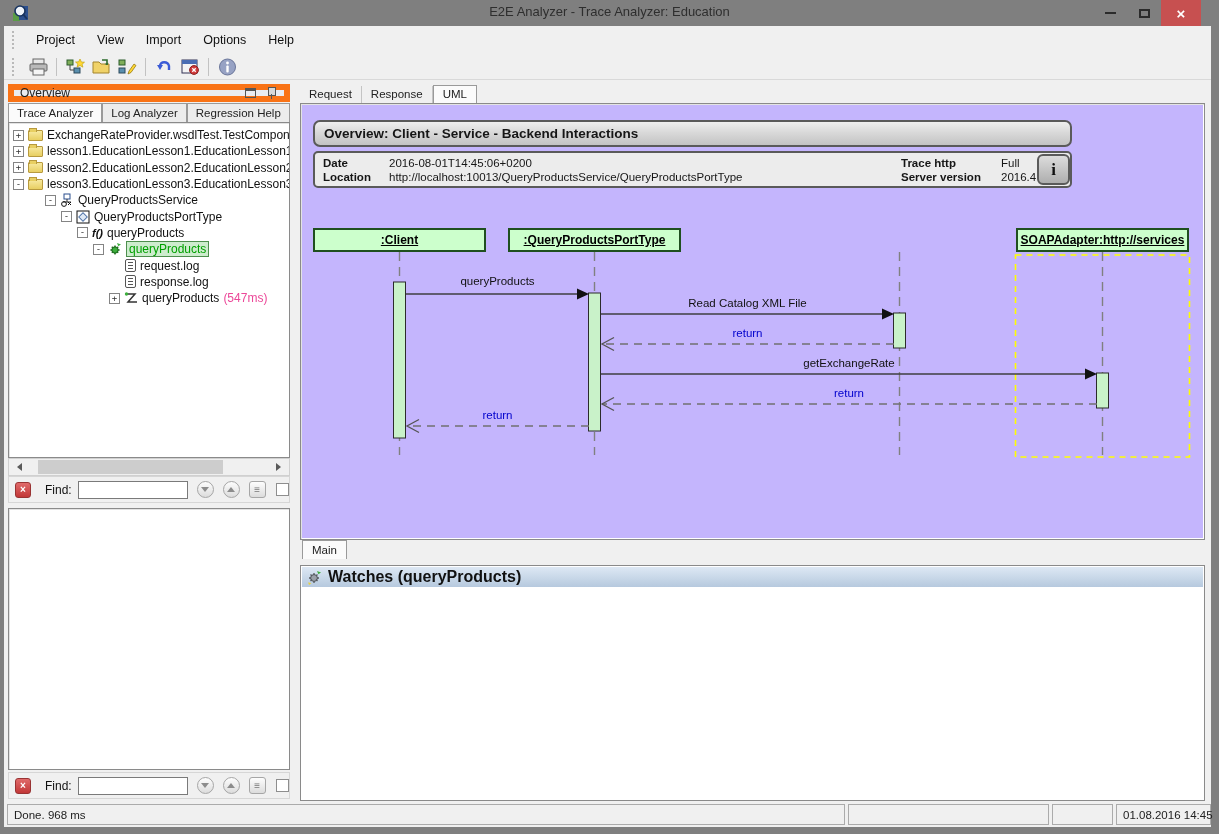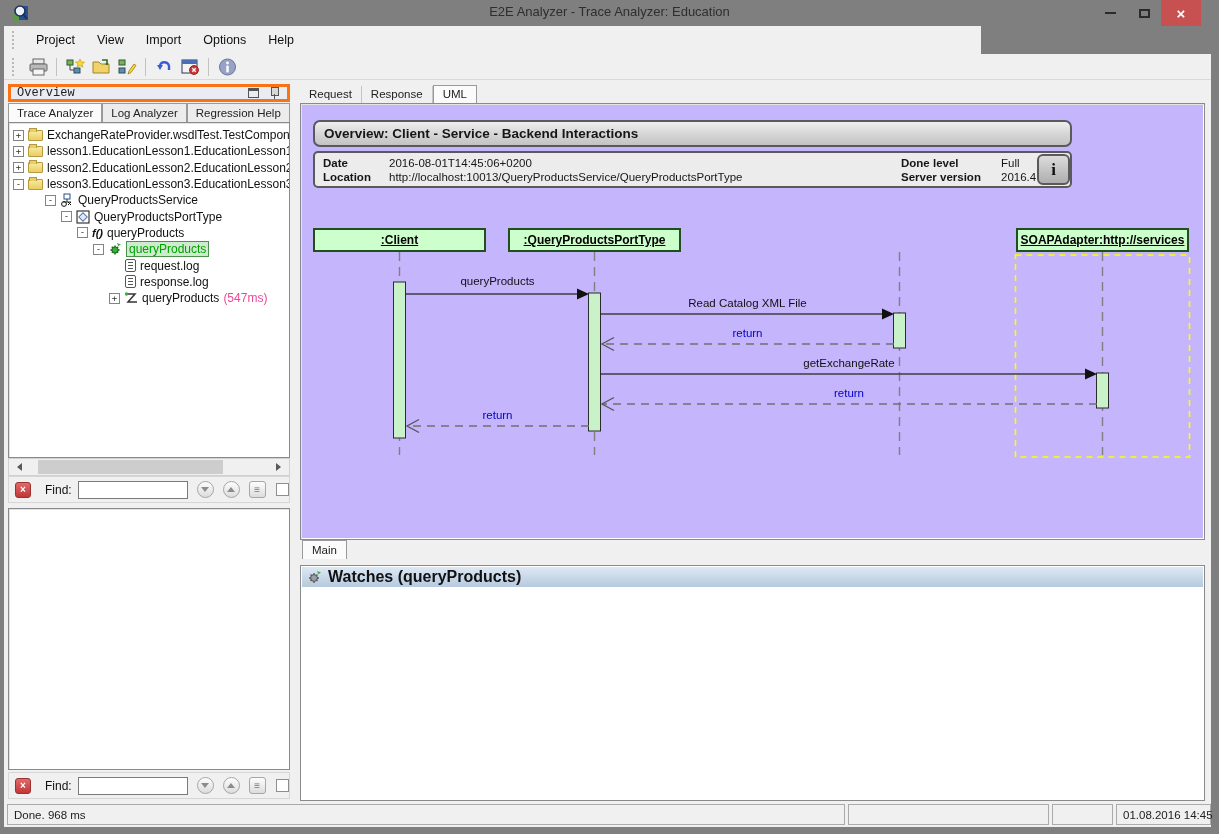--- a/index.html
+++ b/index.html
@@ -12,33 +12,33 @@
   .titlebar { position:absolute; left:0; top:0; width:1219px; height:26px; background:#7f7f7f; }
   .app-icon { position:absolute; left:12px; top:4px; width:18px; height:18px; }
   .win-title { position:absolute; left:50%; top:4px; transform:translateX(-50%); font-size:13px; color:#2e2e2e; white-space:nowrap; }
   .tb-btn { position:absolute; top:0; height:26px; width:34px; display:flex; align-items:center; justify-content:center; }
   .btn-min { left:1093px; } .btn-max { left:1127px; }
   .btn-close { left:1161px; width:40px; background:#c75050; color:#fff; font-size:15px; font-weight:bold; }
   .min-glyph { width:11px; height:2px; background:#2b2b2b; }
   .max-glyph { width:11px; height:9px; border:2px solid #2b2b2b; }
 
   
-  .menubar { position:absolute; left:4px; top:26px; width:977px; height:28px; background:#f0f0f0; display:flex; align-items:center; }
+  .menubar { position:absolute; left:4px; top:26px; width:1207px; height:28px; background:#f0f0f0; display:flex; align-items:center; }
   .grip { width:5px; height:18px; border-left:2px dotted #b9b9b9; margin-left:8px; margin-right:8px; }
   .menu-item { padding:4px 11px; font-size:12.5px; color:#111; }
   .toolbar { position:absolute; left:4px; top:54px; width:1207px; height:26px; background:#f0f0f0; display:flex; align-items:center; border-bottom:1px solid #d9d9d9; }
   .tool-btn { width:24px; height:22px; display:flex; align-items:center; justify-content:center; margin:0 1px; }
   .tool-sep { width:1px; height:18px; background:#c2c2c2; margin:0 5px; }
 
   
   .body { position:absolute; left:4px; top:80px; width:1207px; height:722px; background:#f0f0f0; }
 
   
   .left-panel { position:absolute; left:4px; top:4px; width:282px; height:714px; }
-  .lp-header { position:absolute; left:0; top:0; width:282px; height:18px; background:#e9ecf2; border:3px solid #f97316; display:flex; align-items:center; font-size:12px; color:#222; padding-left:6px;font-family:Liberation Mono, monospace; }
+  .lp-header { position:absolute; left:0; top:0; width:282px; height:18px; background:#e9ecf2; border:6px solid #f97316; display:flex; align-items:center; font-size:12px; color:#222; padding-left:6px; }
   .lp-header .spacer { flex:1; }
   .float-icon { width:11px; height:10px; border:1px solid #555; border-top:3px solid #555; margin-right:10px; position:relative; }
   .pin-icon { width:10px; height:12px; position:relative; margin-right:8px; }
   .pin-icon::before { content:""; position:absolute; left:2px; top:0; width:6px; height:7px; border:1px solid #555; background:#d8d8d8; }
   .pin-icon::after { content:""; position:absolute; left:4.5px; top:7px; width:1px; height:5px; background:#555; }
   .lp-tabs { position:absolute; left:0; top:18px; width:282px; height:20px; display:flex; align-items:flex-end; font-size:11.5px; }
   .lp-tab { padding:3px 8px 3px 8px; border:1px solid #9a9a9a; border-bottom:none; background:#ececec; color:#222; white-space:nowrap; }
   .lp-tab.sel { background:#fbfbfb; position:relative; z-index:2; }
   .tree-box { position:absolute; left:0; top:38px; width:282px; height:336px; background:#fff; border:1px solid #8a8a8a; box-shadow:inset 1px 1px 0 #e3e3e3; overflow:hidden; }
   .trow { height:16.3px; display:flex; align-items:center; font-size:12px; color:#111; white-space:nowrap; }
@@ -363,21 +363,21 @@
           </svg>
 
           <div class="uml-header">
             <span>Overview: Client - Service - Backend Interactions</span>
           </div>
           <div class="uml-info">
             <span class="inf b" style="left:8px;top:4px">Date</span>
             <span class="inf" style="left:74px;top:4px">2016-08-01T14:45:06+0200</span>
             <span class="inf b" style="left:8px;top:18px">Location</span>
             <span class="inf" style="left:74px;top:18px">http://localhost:10013/QueryProductsService/QueryProductsPortType</span>
-            <span class="inf b" style="left:586px;top:4px">Done level</span>
+            <span class="inf b" style="left:586px;top:4px">Trace http</span>
             <span class="inf" style="left:686px;top:4px">Full</span>
             <span class="inf b" style="left:586px;top:18px">Server version</span>
             <span class="inf" style="left:686px;top:18px">2016.4</span>
             <div class="ibtn">i</div>
           </div>
 
           <div class="head" style="left:11px">:Client</div>
           <div class="head" style="left:206px">:QueryProductsPortType</div>
           <div class="head" style="left:714px">SOAPAdapter:http://services</div>
 

